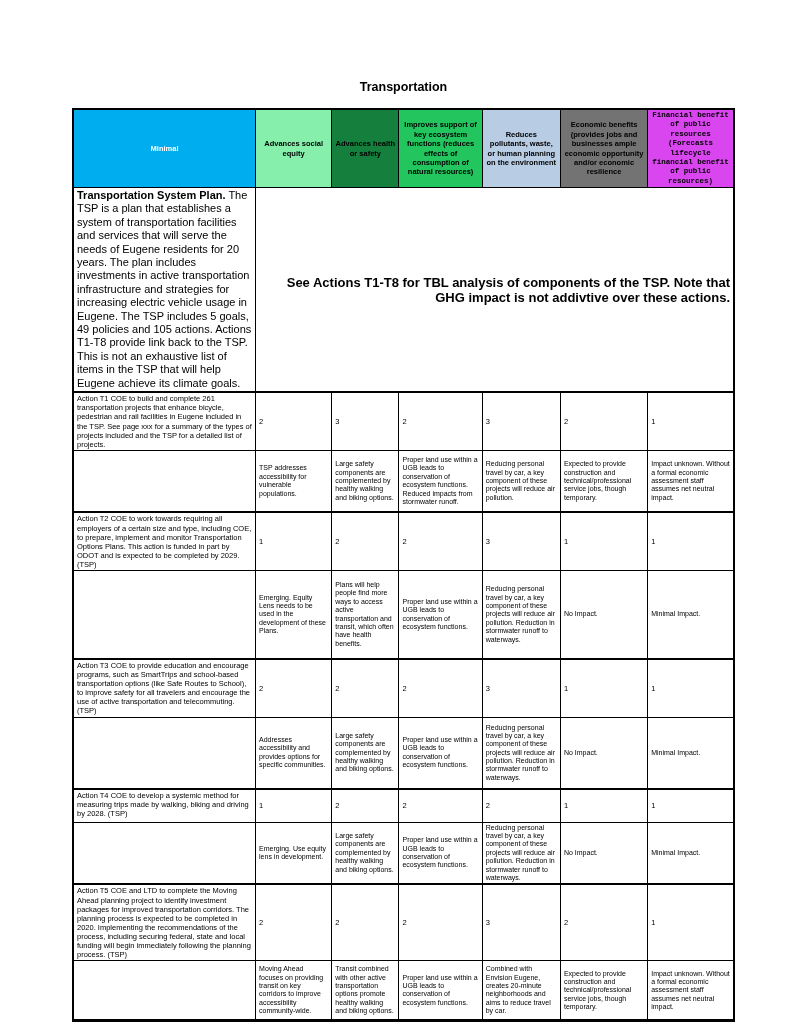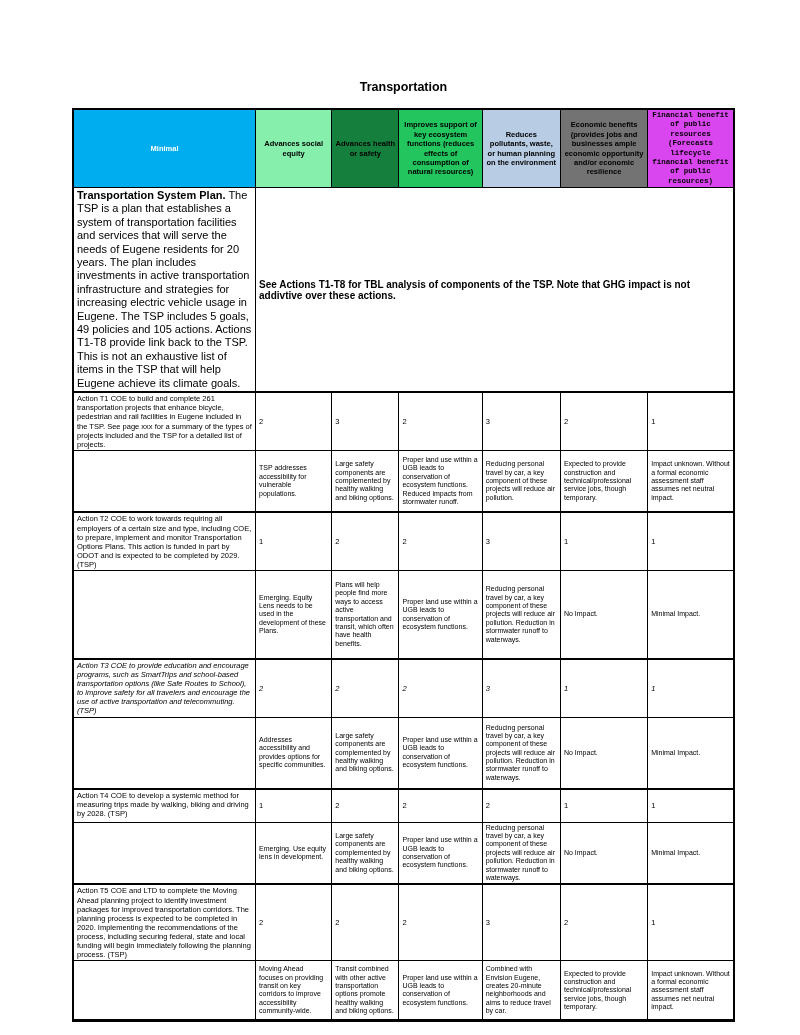--- a/index.html
+++ b/index.html
@@ -30,21 +30,21 @@
     line-height:1.25; border-bottom-width:2px; padding:2px 3px;
   }
   td.action-cell {
     font-size:7.5px; line-height:1.22; text-align:left; vertical-align:top;
     padding-top:2px;
   }
   td.intro-action {
     font-size:11px; line-height:1.22; vertical-align:middle; border-top-width:2px;
   }
   td.merged-note {
-    font-size:10px; font-weight:bold; text-align:left; vertical-align:middle;
+    font-size:13px; font-weight:bold; text-align:right; vertical-align:middle;
     border-top-width:2px;
   }
   tr.score-row td { border-top-width:2px; }
   td.score-cell {
     font-size:7.5px; text-align:left; vertical-align:middle;
   }
   td.note-cell {
     font-size:7px; line-height:1.2; text-align:left; vertical-align:middle;
   }
   td.spacer-cell { background:#fff; }
@@ -110,21 +110,21 @@
           </tr>
           <tr class="note-row" style="height: 88px;">
             <td class="spacer-cell"></td>
             <td class="note-cell">Emerging.  Equity Lens needs to be used in the development of these Plans.</td>
             <td class="note-cell">Plans will help people find more ways to access active transportation and transit, which often have health benefits.</td>
             <td class="note-cell">Proper land use within a UGB leads to conservation of ecosystem functions.</td>
             <td class="note-cell">Reducing personal travel by car, a key component of these projects will reduce air pollution. Reduction in stormwater runoff to waterways.</td>
             <td class="note-cell">No Impact.</td>
             <td class="note-cell">Minimal Impact.</td>
           </tr>
-          <tr class="score-row" style="height: 48px; font-style: italic;">
+          <tr class="score-row" style="height: 48px;">
             <td class="action-cell">Action T3 COE to provide education and encourage programs, such as SmartTrips and school-based transportation options (like Safe Routes to School), to improve safety for all travelers and encourage the use of active transportation and telecommuting.  (TSP)</td>
             <td class="score-cell">2</td>
             <td class="score-cell">2</td>
             <td class="score-cell">2</td>
             <td class="score-cell">3</td>
             <td class="score-cell">1</td>
             <td class="score-cell">1</td>
           </tr>
           <tr class="note-row" style="height: 72px;">
             <td class="spacer-cell"></td>

